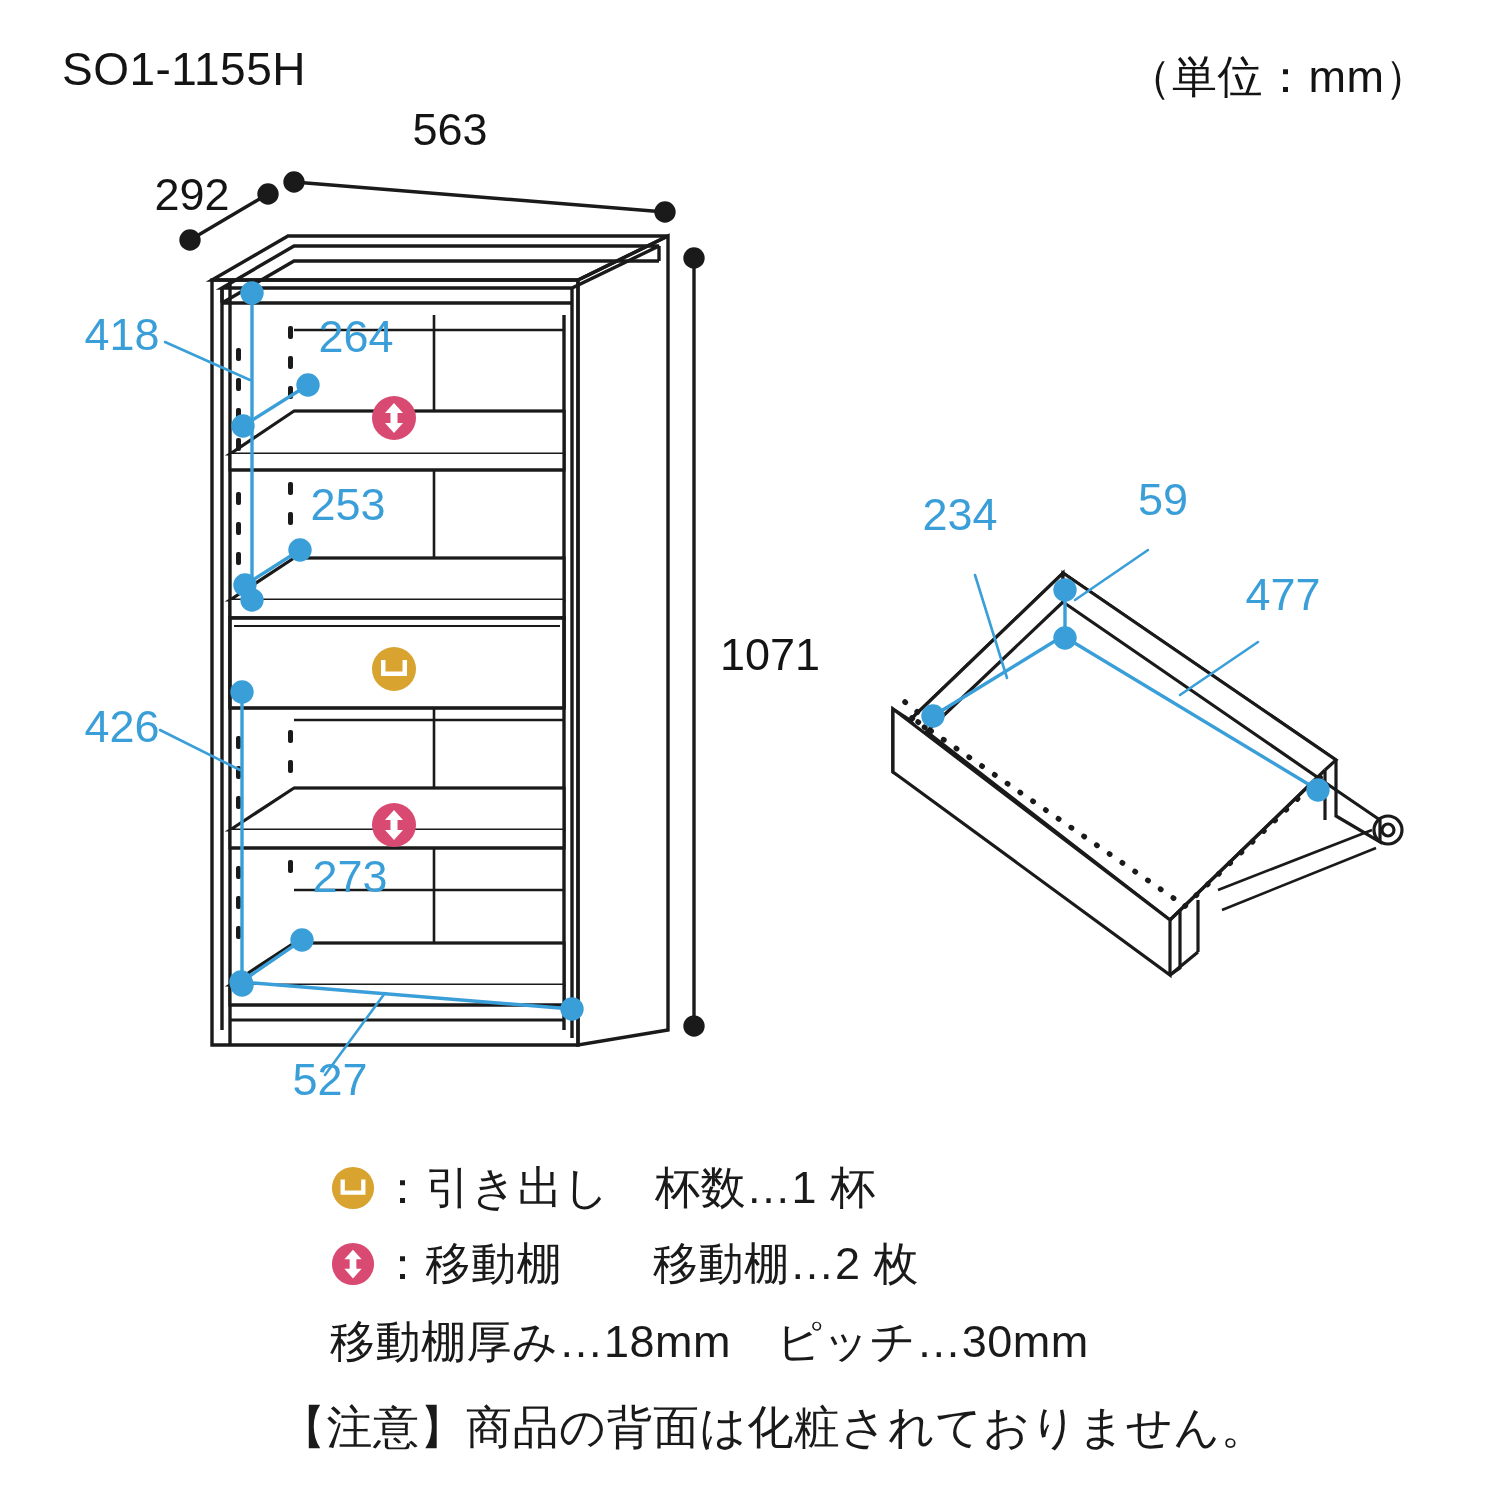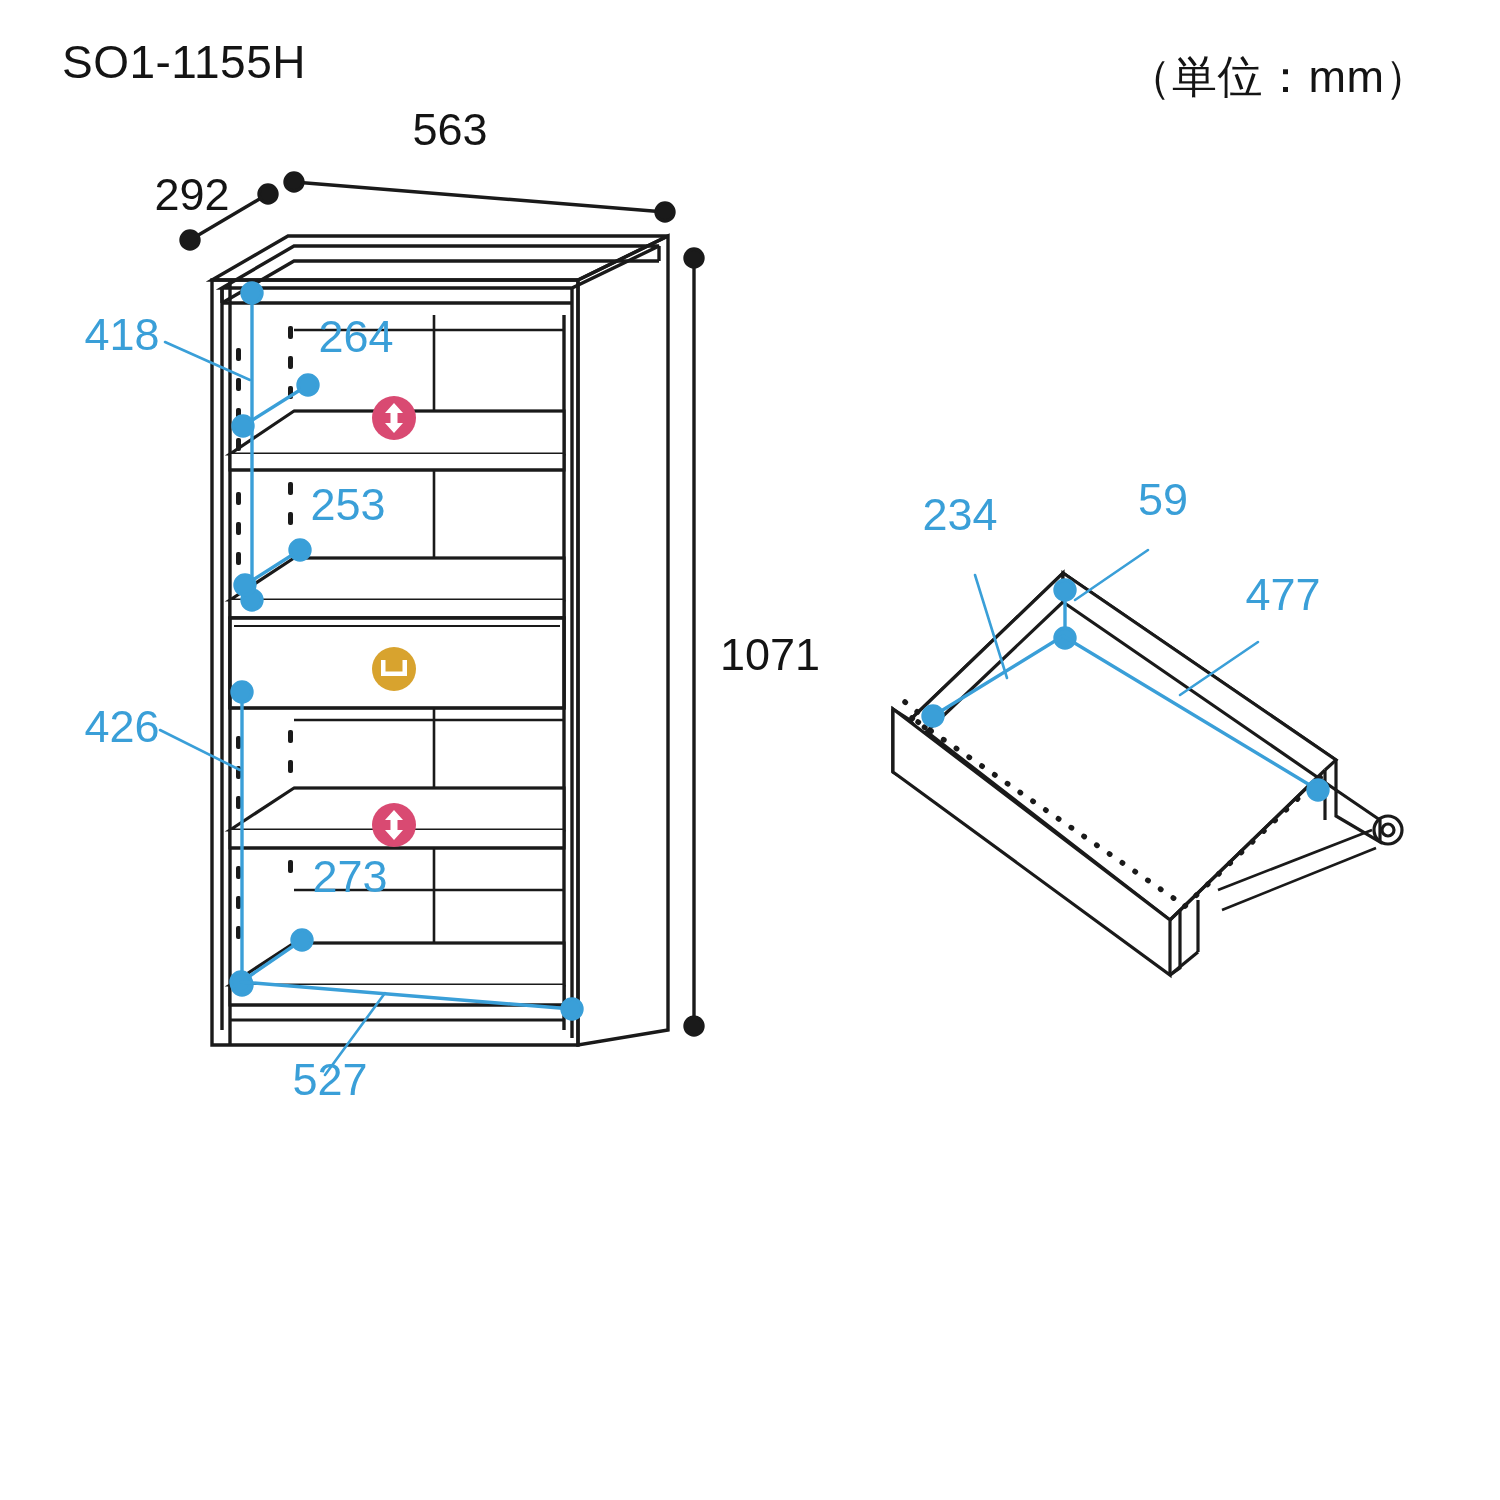--- a/index.html
+++ b/index.html
@@ -21,21 +21,21 @@
     width: 1500px;
     height: 1500px;
   }
   .hdr {
     position: absolute;
     font-size: 46px;
     letter-spacing: 0.5px;
     color: #141414;
     white-space: nowrap;
   }
-  #title-text { left: 62px; top: 35px; }
+  #title-text { left: 62px; top: 42px; }
   #unit-text  { right: 70px; top: 47px; font-size: 45px; }
 
   svg { display: block; }
   text { font-family: "Liberation Sans", "DejaVu Sans", sans-serif; }
 
   .legend {
     position: absolute;
     left: 0;
     top: 1150px;
     width: 1500px;
@@ -321,14 +321,36 @@
     </g>
 
     <g fill="#3a9fd8">
       <text x="960" y="500" font-size="45" text-anchor="middle">234</text>
       <text x="1163" y="485" font-size="45" text-anchor="middle">59</text>
       <text x="1283" y="580" font-size="45" text-anchor="middle">477</text>
     </g>
 
   </svg>
 
+  <div class="legend">
+
+    <div class="legend-row">
+      <svg class="legend-ico" viewBox="-24 -24 48 48">
+        <circle cx="0" cy="0" r="22" fill="#d8a32e"></circle>
+        <path d="M -13,-9 L -13,7 L 13,7 L 13,-9 L 8.5,-9 L 8.5,2.5 L -8.5,2.5 L -8.5,-9 Z" fill="#ffffff"></path>
+      </svg>
+      <span class="legend-txt">：引き出し　杯数…1 杯</span>
+    </div>
+
+    <div class="legend-row">
+      <svg class="legend-ico" viewBox="-24 -24 48 48">
+        <circle cx="0" cy="0" r="22" fill="#d94a72"></circle>
+        <path d="M 0,-15 L 9,-5 L 3.5,-5 L 3.5,5 L 9,5 L 0,15 L -9,5 L -3.5,5 L -3.5,-5 L -9,-5 Z" fill="#ffffff"></path>
+      </svg>
+      <span class="legend-txt">：移動棚　　移動棚…2 枚</span>
+    </div>
+
+    <div class="legend-plain">移動棚厚み…18mm　ピッチ…30mm</div>
+
+    <div class="note-row">【注意】商品の背面は化粧されておりません。</div>
+  </div>
 
 </div>
 
 </body></html>

